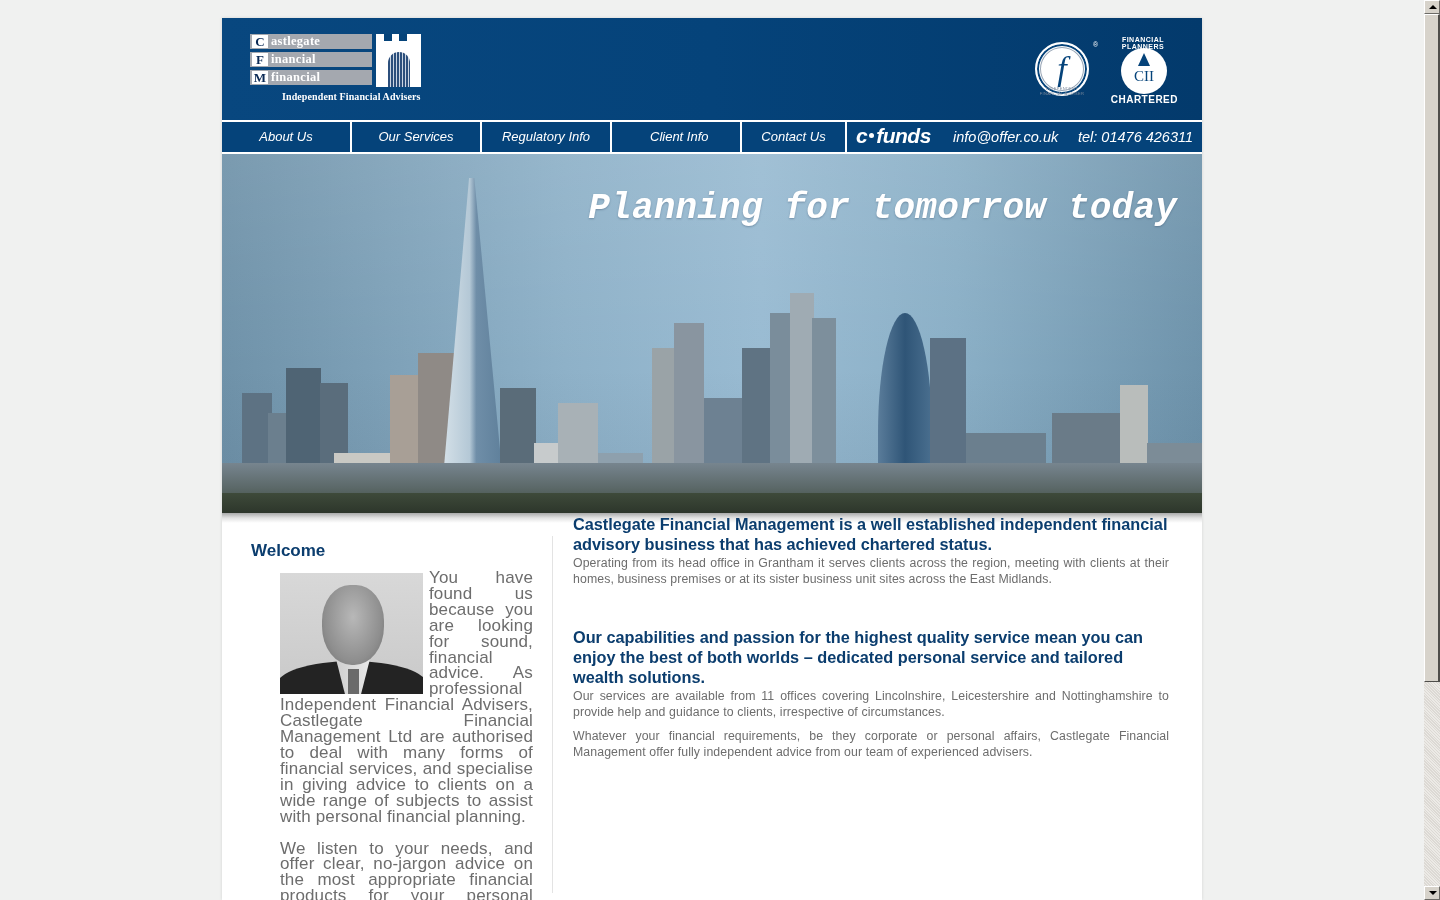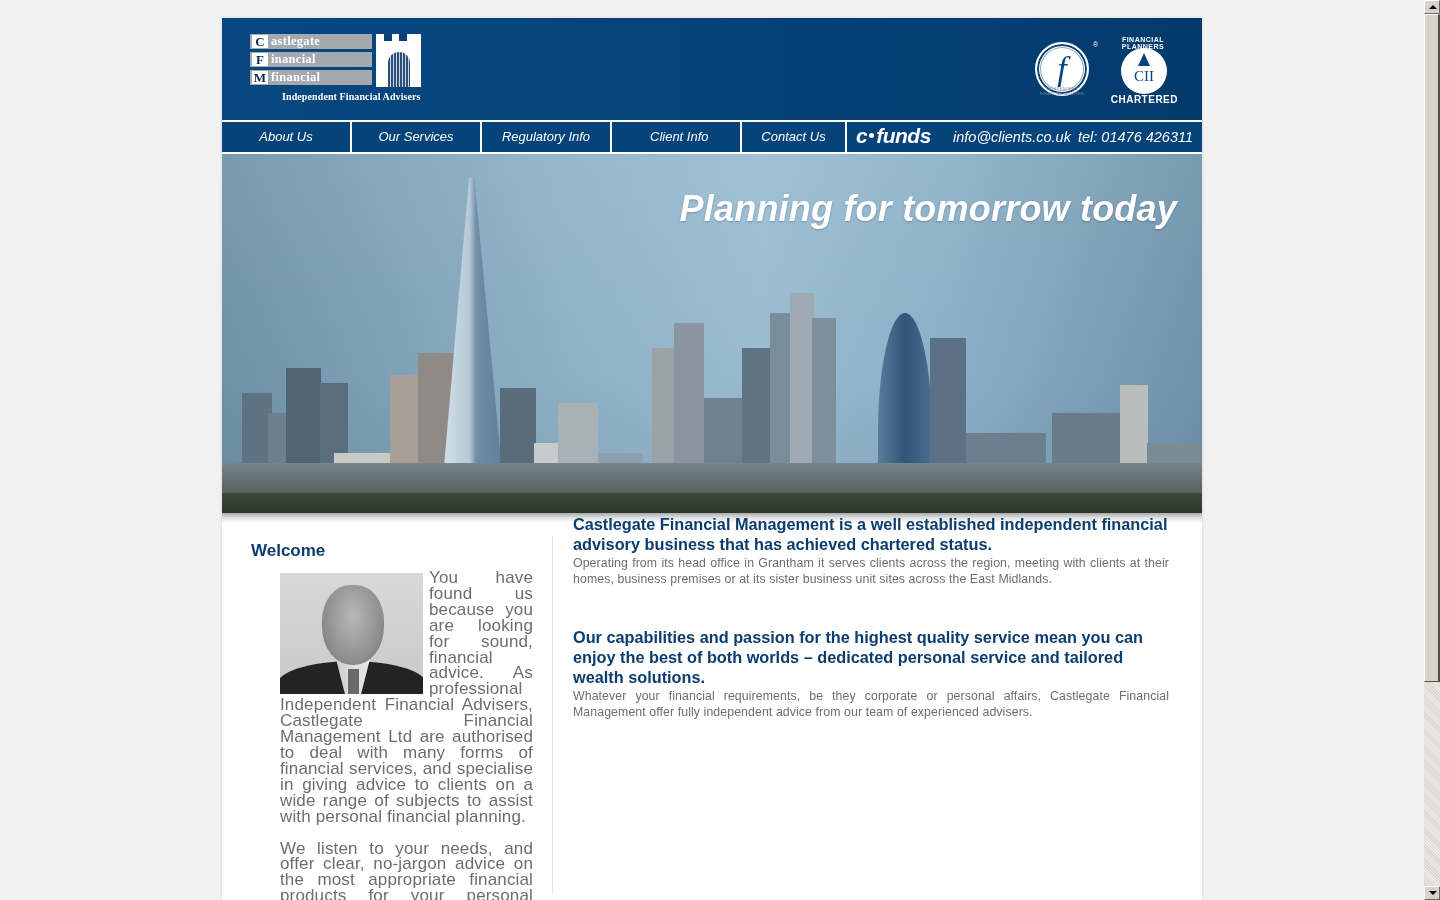--- a/index.html
+++ b/index.html
@@ -59,21 +59,21 @@
   .cfunds .dot { display: inline-block; width: 5px; height: 5px; border-radius: 50%; background: #fff;
                  vertical-align: middle; margin: 0 2px 3px 2px; }
   .nav-contact { position: absolute; top: 0; height: 30px; line-height: 30px; color: #fff; font-size: 14.5px; }
 
   
   .hero { position: absolute; left: 0; top: 136px; width: 980px; height: 359px; overflow: hidden;
           background: linear-gradient(90deg, #6f92a9 0%, #8eb1c8 35%, #99bbd2 55%, #8aafc6 75%, #6e93ab 100%); }
   .hero-sky { position: absolute; left: 0; top: 0; width: 980px; height: 359px;
               background: linear-gradient(180deg, rgba(255,255,255,0.08) 0%, rgba(0,0,0,0) 60%, rgba(40,60,80,0.1) 100%); }
   .bld { position: absolute; bottom: 0; }
-  .tagline { position: absolute; right: 25px; top: 34px; color: #fff; font-family: Liberation Sans, sans-serif;
+  .tagline { position: absolute; right: 25px; top: 34px; color: #fff; font-family: Liberation Mono, monospace;
              font-style: italic; font-weight: bold; font-size: 36px; letter-spacing: 0.2px;
              text-shadow: 0 1px 2px rgba(40,60,90,0.35); white-space: nowrap; }
   .hero-shadow { position: absolute; left: 0; top: 495px; width: 980px; height: 10px;
                  background: linear-gradient(180deg, #a9aaaa 0%, #e3e3e3 50%, #ffffff 100%); }
 
   
   .left-col { position: absolute; left: 29px; top: 522px; width: 282px; }
   .col-divider { position: absolute; left: 330px; top: 518px; width: 1px; height: 357px; background: #e3e3e3; }
   .welcome { color: #0b3d6e; font-size: 17px; font-weight: bold; height: 30px; line-height: 22px; }
   .portrait { float: left; width: 143px; height: 121px; margin: 3px 6px 0 0; position: relative; overflow: hidden;
@@ -157,21 +157,21 @@
       <div class="nav-sep" style="left:128px"></div>
       <div class="nav-item" style="left:130px;width:128px">Our Services</div>
       <div class="nav-sep" style="left:258px"></div>
       <div class="nav-item" style="left:260px;width:128px">Regulatory Info</div>
       <div class="nav-sep" style="left:388px"></div>
       <div class="nav-item" style="left:390px;width:104px;text-align:left;padding-left:38px">Client Info</div>
       <div class="nav-sep" style="left:518px"></div>
       <div class="nav-item" style="left:520px;width:103px">Contact Us</div>
       <div class="nav-sep" style="left:623px"></div>
       <div class="cfunds"><span>c</span><span class="dot"></span><span>funds</span></div>
-      <div class="nav-contact" style="left:731px">info@clients.co.uk</div>
+      <div class="nav-contact" style="left:731px">info@offer.co.uk</div>
       <div class="nav-contact" style="left:856px">tel: 01476 426311</div>
     </div>
   </div>
 
   <div class="hero">
     <div class="hero-sky"></div>
 
     <div class="bld" style="left:20px;width:30px;height:120px;background:#5d7283"></div>
     <div class="bld" style="left:46px;width:40px;height:100px;background:#6b7f8e"></div>
     <div class="bld" style="left:64px;width:35px;height:145px;background:#4f6474"></div>
@@ -227,20 +227,21 @@
     </div>
   </div>
 
   <div class="right-col">
     <div>
       <div class="lead">Castlegate Financial Management is a well established independent financial advisory business that has achieved chartered status.</div>
       <div class="para">Operating from its head office in Grantham it serves clients across the region, meeting with clients at their homes, business premises or at its sister business unit sites across the East Midlands.</div>
     </div>
     <div class="block2">
       <div class="lead">Our capabilities and passion for the highest quality service mean you can enjoy the best of both worlds – dedicated personal service and tailored wealth solutions.</div>
+      <div class="para">Our services are available from 11 offices covering Lincolnshire, Leicestershire and Nottinghamshire to provide help and guidance to clients, irrespective of circumstances.</div>
       <div class="para">Whatever your financial requirements, be they corporate or personal affairs, Castlegate Financial Management offer fully independent advice from our team of experienced advisers.</div>
     </div>
   </div>
 </div>
 
 <div class="scrollbar">
   <div class="sb-btn sb-up" style="top:0">
       <span class="arr"></span>
     </div>
   <div class="sb-thumb"></div>

